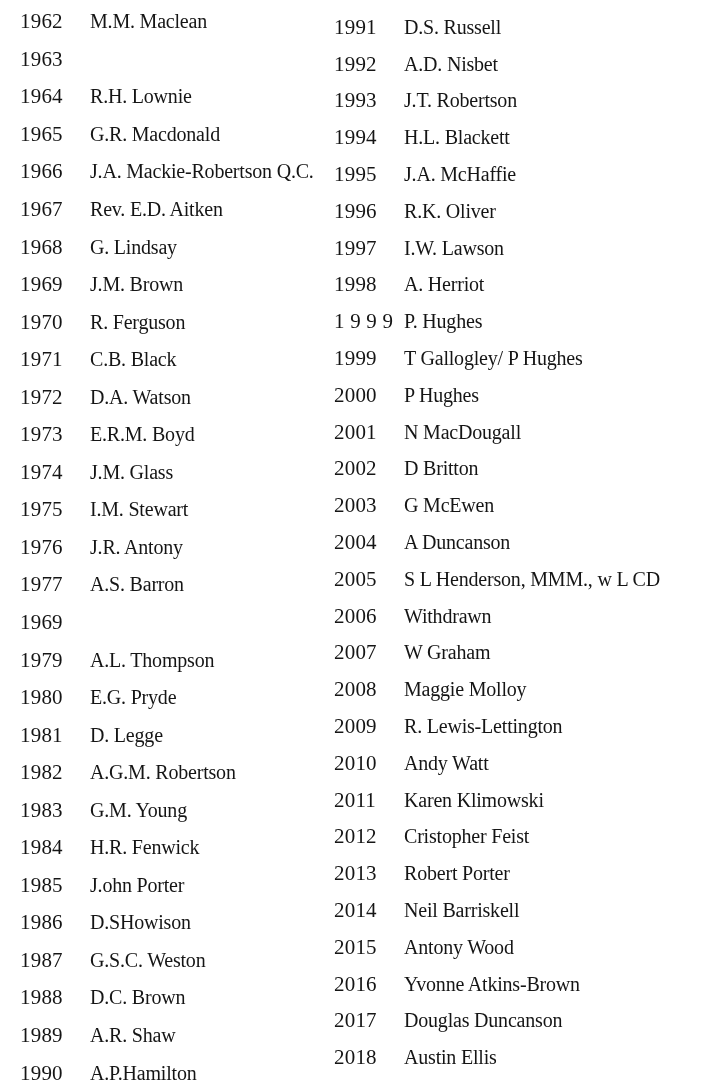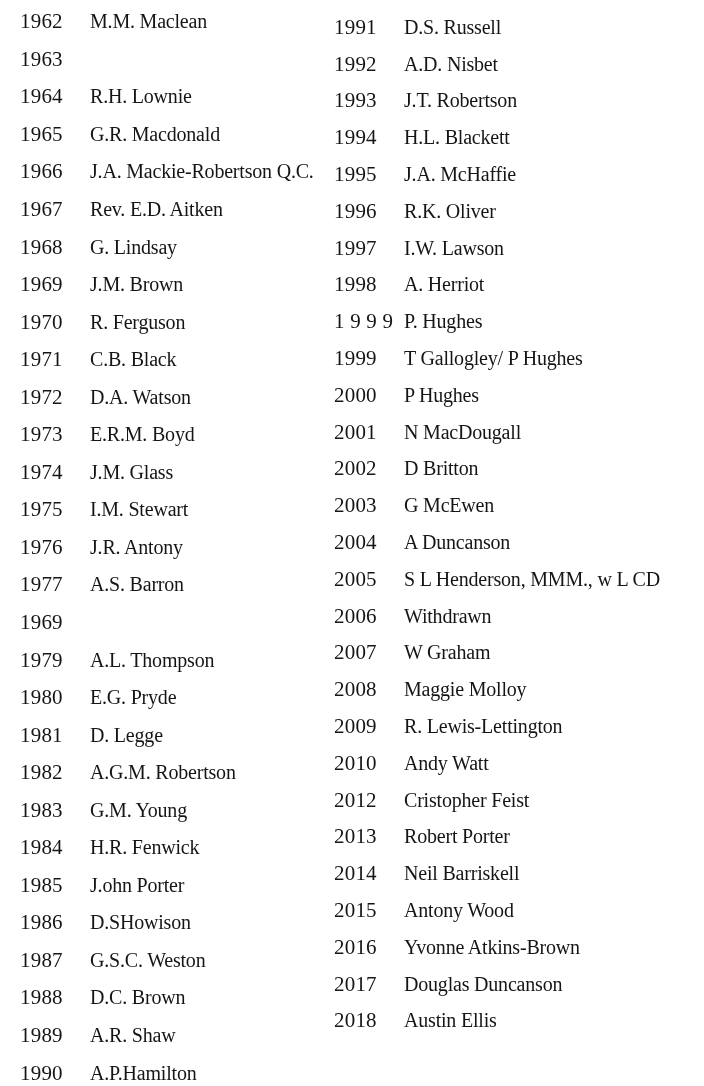--- a/index.html
+++ b/index.html
@@ -297,20 +297,24 @@
       <div class="row">
         <span class="year">2009</span>
         <span class="name">R. Lewis-Lettington</span>
       </div>
 
       <div class="row">
         <span class="year">2010</span>
         <span class="name">Andy Watt</span>
       </div>
 
+      <div class="row">
+        <span class="year">2011</span>
+        <span class="name">Karen Klimowski</span>
+      </div>
 
       <div class="row">
         <span class="year">2012</span>
         <span class="name">Cristopher Feist</span>
       </div>
 
       <div class="row">
         <span class="year">2013</span>
         <span class="name">Robert Porter</span>
       </div>

